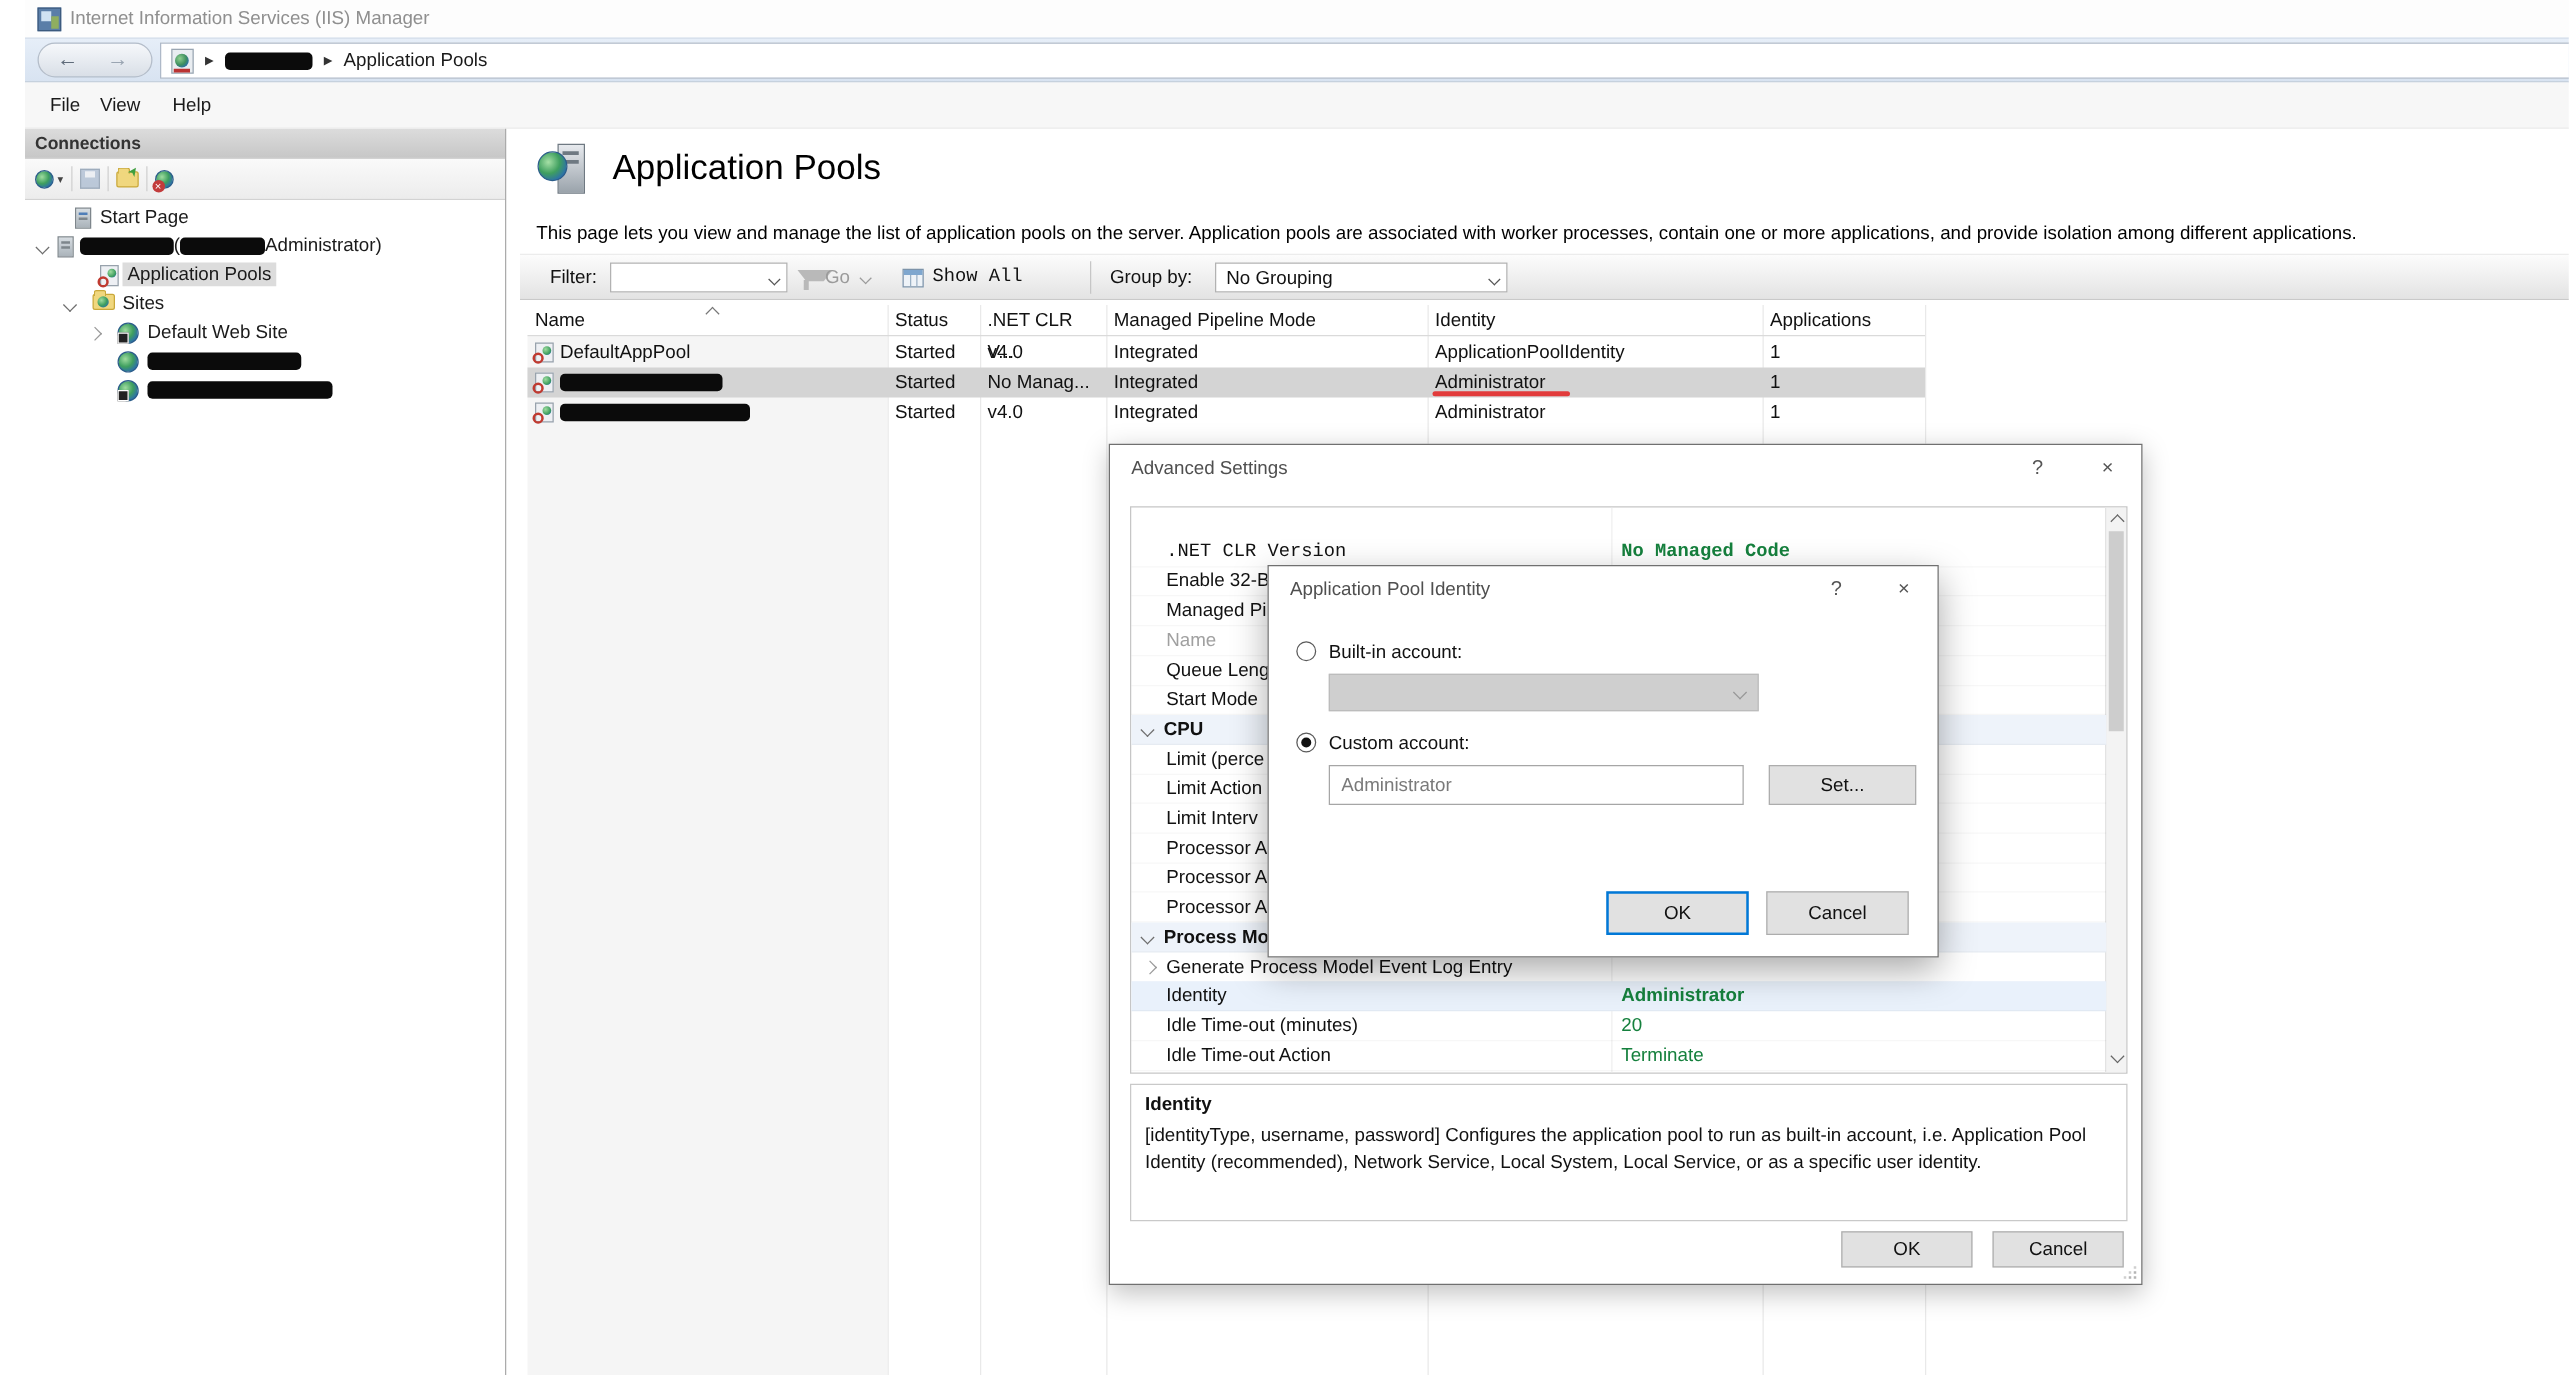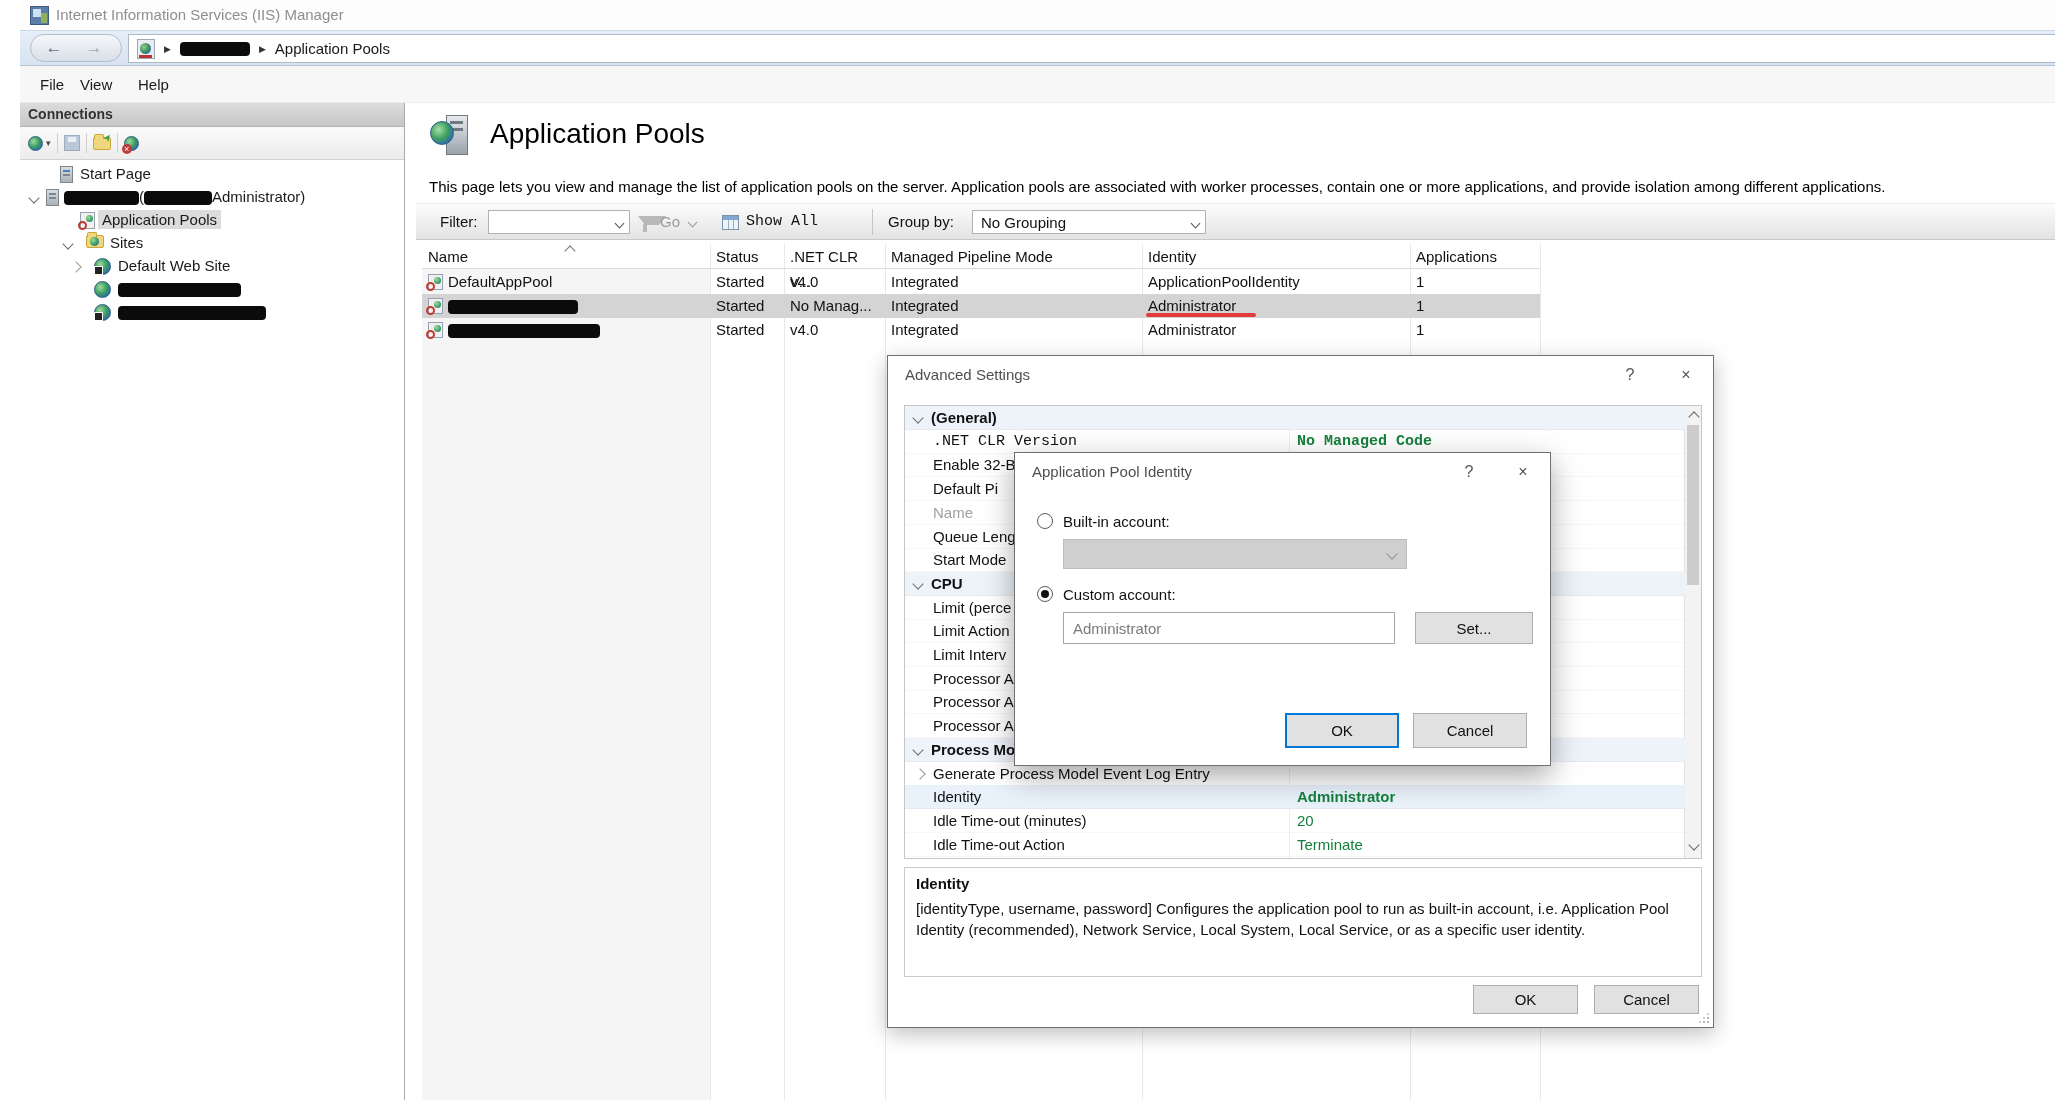--- a/index.html
+++ b/index.html
@@ -204,21 +204,21 @@
         </div>
         <div class="tree-row" style="left: 0px; top: 83px; width: 384px;">
           <span class="chev down" style="position: absolute; left: 10px; top: 8px;"></span>
           <span class="ic-server" style="position: absolute; left: 26px; top: 3px;"></span>
           <span class="tree-label" style="position: absolute; left: 40px; top: 1px;"><span class="redact" style="width: 75px; height: 14px; vertical-align: middle;"></span><span>(</span><span class="redact" style="width: 68px; height: 14px; vertical-align: middle;"></span><span>Administrator)</span></span>
         </div>
         <div class="tree-row" style="left: 0px; top: 106px; width: 384px;">
           <span class="ic-apppools" style="position: absolute; left: 60px; top: 3px;"></span>
           <span class="tree-label sel" style="position: absolute; left: 78px; top: 1px;"><span>Application Pools</span></span>
         </div>
-        <div class="tree-row" style="left: 12px; top: 129px; width: 384px;">
+        <div class="tree-row" style="left: 0px; top: 129px; width: 384px;">
           <span class="chev down" style="position: absolute; left: 32px; top: 8px;"></span>
           <span class="ic-folder globe" style="position: absolute; left: 54px; top: 3px;"></span>
           <span class="tree-label" style="position: absolute; left: 74px; top: 1px;"><span>Sites</span></span>
         </div>
         <div class="tree-row" style="left: 0px; top: 152px; width: 384px;">
           <span class="chev right" style="position: absolute; left: 52px; top: 8px;"></span>
           <span class="ic-globe stopped" style="position: absolute; left: 74px; top: 3px;"></span>
           <span class="tree-label" style="position: absolute; left: 94px; top: 1px;"><span>Default Web Site</span></span>
         </div>
         <div class="tree-row" style="left: 0px; top: 175px; width: 384px;">
@@ -312,33 +312,29 @@
     <div class="dlg-glyph" style="right:70px;">?</div>
     <div class="dlg-glyph" style="right:14px;">×</div>
 
     <div class="adv-list" id="advlist">
       <div class="adv-split"></div>
       <div class="adv-sb">
         <span class="chev up" style="top:7px;"></span>
         <span class="thumb"></span>
         <span class="chev down" style="bottom:9px;"></span>
       </div>
-    <div class="adv-row cat" style="top: 0px;">
-          <span class="chev down adv-chev"></span>
-          <div class="adv-lab" style="left: 26px;">(General)</div>
-        </div>
         <div class="adv-row" style="top: 23.7px; font-family: Liberation Mono, monospace;">
           <div class="adv-lab">.NET CLR Version</div>
           <div class="adv-val b">No Managed Code</div>
         </div>
         <div class="adv-row" style="top: 47.4px;">
           <div class="adv-lab">Enable 32-B</div>
         </div>
         <div class="adv-row" style="top: 71.1px;">
-          <div class="adv-lab">Default Pi</div>
+          <div class="adv-lab">Managed Pi</div>
         </div>
         <div class="adv-row" style="top: 94.8px;">
           <div class="adv-lab dim">Name</div>
         </div>
         <div class="adv-row" style="top: 118.5px;">
           <div class="adv-lab">Queue Leng</div>
         </div>
         <div class="adv-row" style="top: 142.2px;">
           <div class="adv-lab">Start Mode</div>
         </div>

